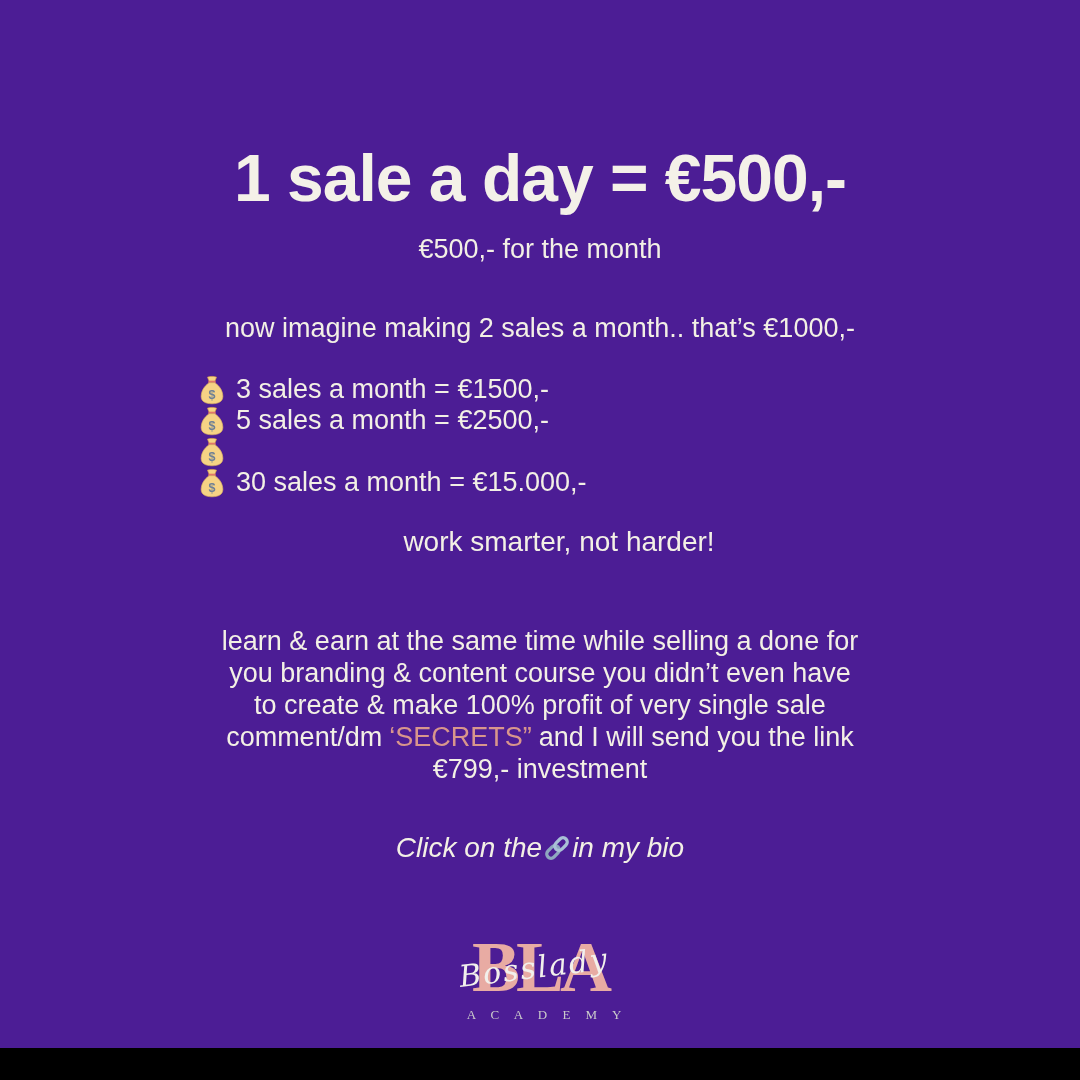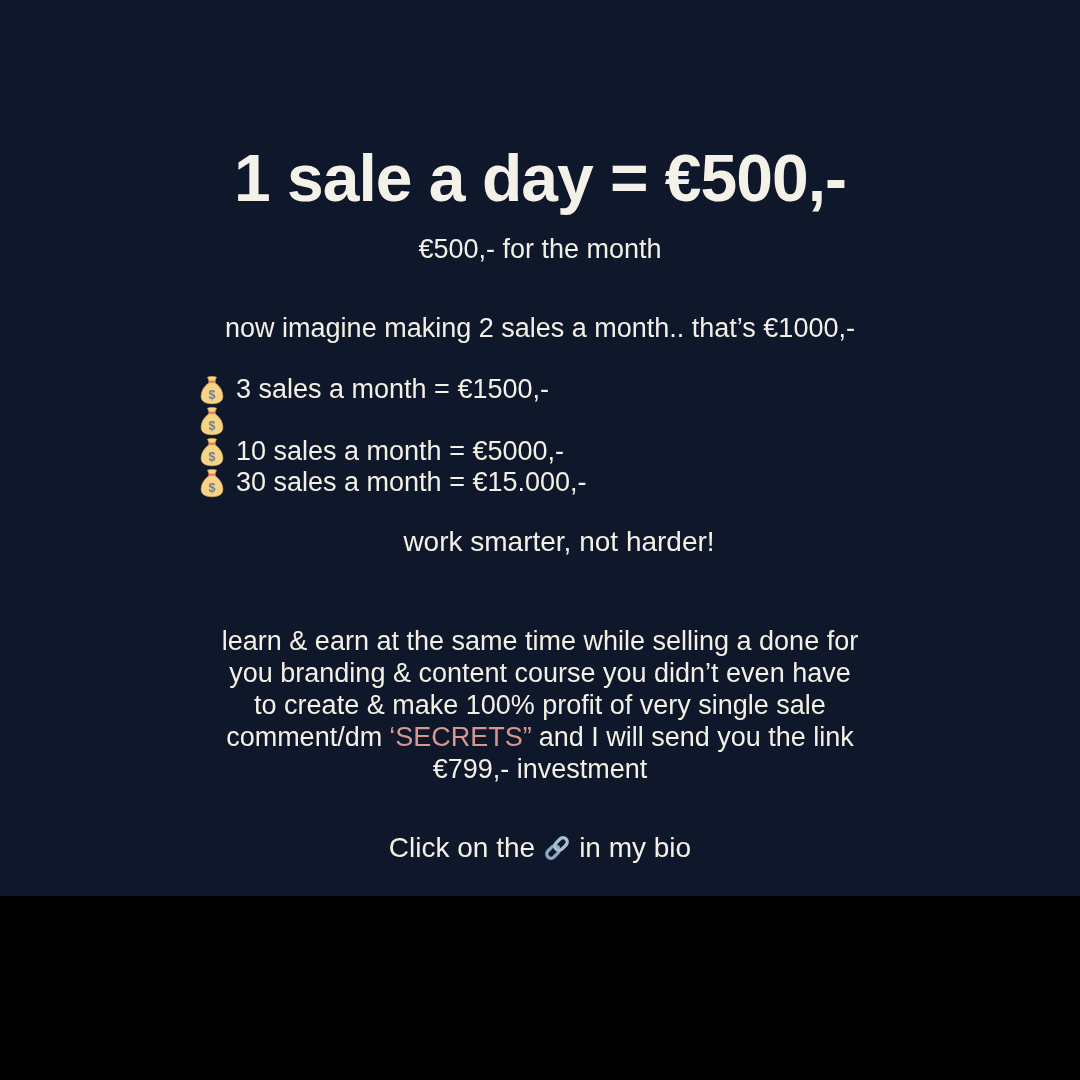--- a/index.html
+++ b/index.html
@@ -3,22 +3,22 @@
 <meta charset="utf-8">
 <style>
   html, body {
     margin: 0;
     padding: 0;
     background: #000;
   }
   .canvas {
     position: relative;
     width: 1080px;
-    height: 896px;
-    background: #0f172a;
+    height: 1048px;
+    background: #4c1d95;
     overflow: hidden;
     font-family: "Liberation Sans", sans-serif;
     color: #f3f0e5;
   }
   .headline {
     margin-top: 138px;
     text-align: center;
     font-size: 66px;
     line-height: 80px;
     font-weight: 700;
@@ -71,23 +71,23 @@
   }
   .accent {
     color: #d9968c;
     margin: 0 7px;
   }
   .cta {
     margin-top: 47px;
     display: flex;
     justify-content: center;
     align-items: center;
-    gap: 7px;
     font-size: 28px;
     line-height: 31px;
+    font-style: italic;
   }
   .cta .link-icon {
     width: 30px;
     height: 30px;
     display: inline-flex;
   }
   .logo {
     margin-top: 70px;
     text-align: center;
   }
@@ -154,31 +154,31 @@
     </div>
     <div class="sales-item">
       <span class="bag">
         <svg viewBox="0 0 36 36" width="30" height="30" aria-hidden="true">
           <path d="M12.6 2.6 C14.2 1.4 21.8 1.4 23.4 2.6 L21.4 7.6 h-6.8 z" fill="#f6d385" stroke="#dca24a" stroke-width="0.8"></path>
           <path d="M14 6.9 h8 l.9 2.4 h-9.8 z" fill="#e2776b"></path>
           <path d="M14.6 9.3 C8 13.8 5 19.9 5 25.9 c0 6 5.5 8.6 13 8.6 s13 -2.6 13 -8.6 c0 -6 -3 -12.1 -9.6 -16.6 z" fill="#f6d385" stroke="#e3b75f" stroke-width="0.8"></path>
           <text x="18" y="29" font-size="15" font-weight="bold" fill="#6e8096" text-anchor="middle" font-family="Liberation Sans, sans-serif">$</text>
         </svg>
       </span>
-    </div>
-    <div class="sales-item">
-      <span class="bag">
-        <svg viewBox="0 0 36 36" width="30" height="30" aria-hidden="true">
-          <path d="M12.6 2.6 C14.2 1.4 21.8 1.4 23.4 2.6 L21.4 7.6 h-6.8 z" fill="#f6d385" stroke="#dca24a" stroke-width="0.8"></path>
-          <path d="M14 6.9 h8 l.9 2.4 h-9.8 z" fill="#e2776b"></path>
-          <path d="M14.6 9.3 C8 13.8 5 19.9 5 25.9 c0 6 5.5 8.6 13 8.6 s13 -2.6 13 -8.6 c0 -6 -3 -12.1 -9.6 -16.6 z" fill="#f6d385" stroke="#e3b75f" stroke-width="0.8"></path>
-          <text x="18" y="29" font-size="15" font-weight="bold" fill="#6e8096" text-anchor="middle" font-family="Liberation Sans, sans-serif">$</text>
-        </svg>
-      </span>
-      <span>10 sales a month = €5000,-</span>
+      <span>5 sales a month = €2500,-</span>
+    </div>
+    <div class="sales-item">
+      <span class="bag">
+        <svg viewBox="0 0 36 36" width="30" height="30" aria-hidden="true">
+          <path d="M12.6 2.6 C14.2 1.4 21.8 1.4 23.4 2.6 L21.4 7.6 h-6.8 z" fill="#f6d385" stroke="#dca24a" stroke-width="0.8"></path>
+          <path d="M14 6.9 h8 l.9 2.4 h-9.8 z" fill="#e2776b"></path>
+          <path d="M14.6 9.3 C8 13.8 5 19.9 5 25.9 c0 6 5.5 8.6 13 8.6 s13 -2.6 13 -8.6 c0 -6 -3 -12.1 -9.6 -16.6 z" fill="#f6d385" stroke="#e3b75f" stroke-width="0.8"></path>
+          <text x="18" y="29" font-size="15" font-weight="bold" fill="#6e8096" text-anchor="middle" font-family="Liberation Sans, sans-serif">$</text>
+        </svg>
+      </span>
     </div>
     <div class="sales-item">
       <span class="bag">
         <svg viewBox="0 0 36 36" width="30" height="30" aria-hidden="true">
           <path d="M12.6 2.6 C14.2 1.4 21.8 1.4 23.4 2.6 L21.4 7.6 h-6.8 z" fill="#f6d385" stroke="#dca24a" stroke-width="0.8"></path>
           <path d="M14 6.9 h8 l.9 2.4 h-9.8 z" fill="#e2776b"></path>
           <path d="M14.6 9.3 C8 13.8 5 19.9 5 25.9 c0 6 5.5 8.6 13 8.6 s13 -2.6 13 -8.6 c0 -6 -3 -12.1 -9.6 -16.6 z" fill="#f6d385" stroke="#e3b75f" stroke-width="0.8"></path>
           <text x="18" y="29" font-size="15" font-weight="bold" fill="#6e8096" text-anchor="middle" font-family="Liberation Sans, sans-serif">$</text>
         </svg>
       </span>

